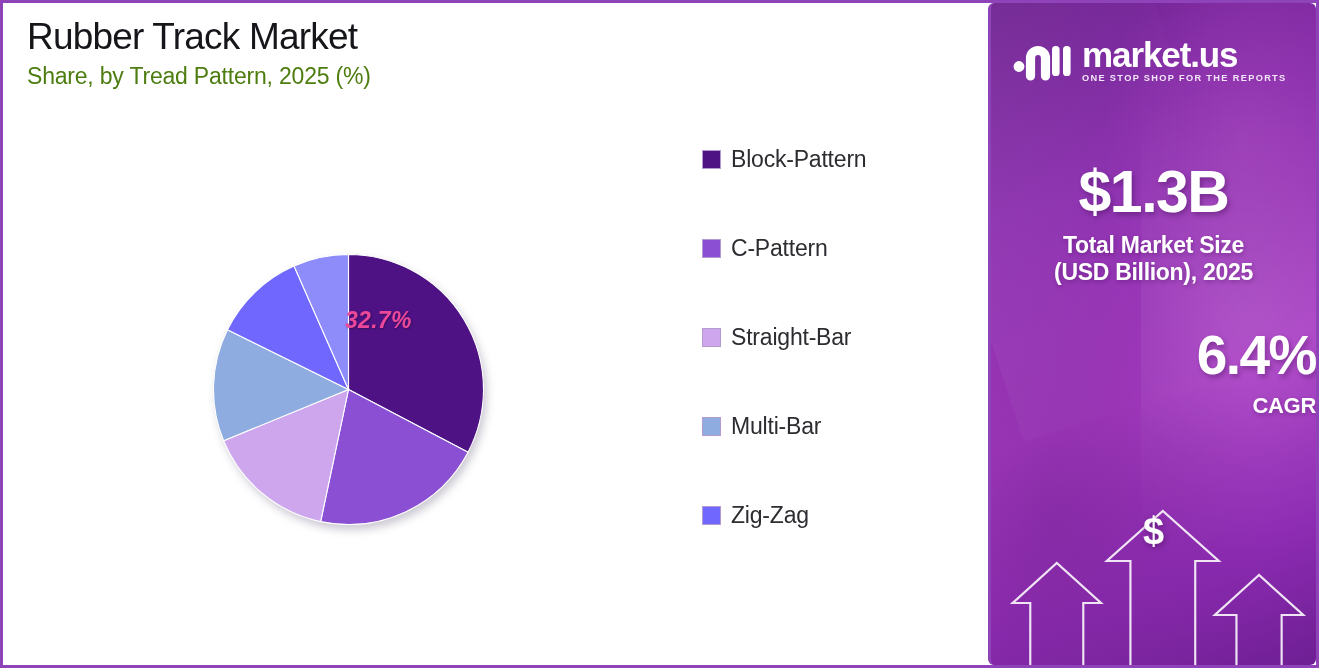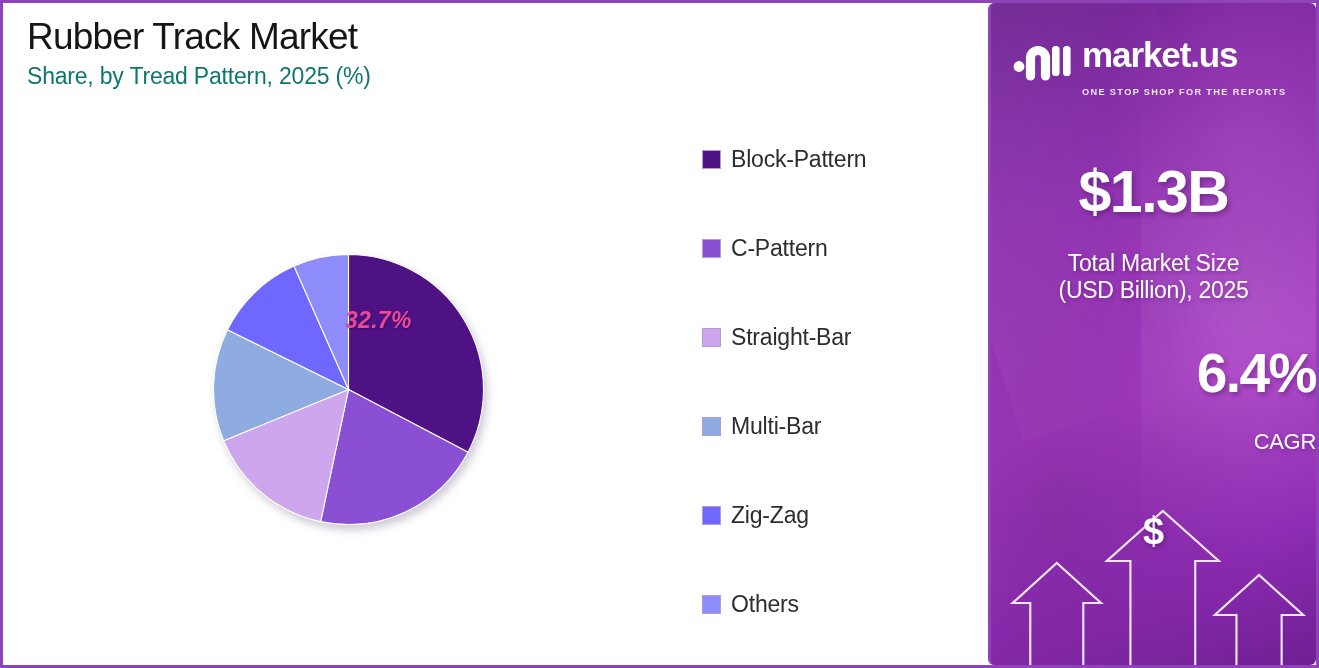--- a/index.html
+++ b/index.html
@@ -34,21 +34,21 @@
     font-weight: 400;
     color: #16161a;
     letter-spacing: -0.8px;
     line-height: 1.08;
     white-space: nowrap;
   }
   .chart-subtitle {
     margin-top: 6px;
     font-size: 23px;
     font-weight: 400;
-    color: #0f766e;
+    color: #4d7c0f;
     letter-spacing: -0.2px;
     white-space: nowrap;
   }
 
   
   .pie-wrap {
     position: absolute;
     left: 210px; top: 251px;
     width: 271px; height: 271px;
   }
@@ -149,41 +149,41 @@
   .logo-text-block { padding-top: 1px; }
   .logo-wordmark {
     font-size: 35px;
     font-weight: 700;
     color: #ffffff;
     letter-spacing: -1.1px;
     line-height: 1;
     white-space: nowrap;
   }
   .logo-tagline {
-    margin-top: 15px;
+    margin-top: 1px;
     font-size: 9.2px;
     font-weight: 700;
     color: #f3e6fa;
     letter-spacing: 1.35px;
     white-space: nowrap;
   }
 
   .stats { position: absolute; left: 0; top: 160px; width: 100%; text-align: center; z-index: 4; }
   .stat-value {
     font-size: 59px;
     font-weight: 700;
     color: #ffffff;
     letter-spacing: -1.5px;
     line-height: 1;
     text-shadow: 2px 3px 5px rgba(60,10,80,0.38);
   }
   .stat-caption {
-    margin-top: 28px;
+    margin-top: 10px;
     font-size: 23px;
-    font-weight: 400;
+    font-weight: 700;
     color: #ffffff;
     line-height: 1.18;
     letter-spacing: -0.3px;
     text-shadow: 1px 2px 4px rgba(60,10,80,0.34);
   }
   .stat-block-2 { margin-top: 42px; text-align: right; }
   .stat-value-2 { font-size: 55px; }
   .stat-caption-2 { font-size: 22px; }
 
   .arrows {
@@ -247,24 +247,20 @@
           <span class="legend-label">Straight-Bar</span>
         </div>
         <div class="legend-item">
           <span class="legend-swatch" style="background: rgb(142, 172, 224);"></span>
           <span class="legend-label">Multi-Bar</span>
         </div>
         <div class="legend-item">
           <span class="legend-swatch" style="background: rgb(112, 104, 254);"></span>
           <span class="legend-label">Zig-Zag</span>
         </div>
-        <div class="legend-item">
-          <span class="legend-swatch" style="background: rgb(142, 140, 250);"></span>
-          <span class="legend-label">Others</span>
-        </div>
       </div>
 
   </div>
 
   <div class="brand-panel">
 
     <div class="logo-row">
       <svg class="logo-mark" viewBox="0 0 58 46">
         <circle cx="6" cy="30.5" r="5.4" fill="#ffffff"></circle>
         <path d="M17.5 40 L17.5 22 A7.5 7.5 0 0 1 32.5 22 L32.5 40" fill="none" stroke="#ffffff" stroke-width="9.2" stroke-linecap="round"></path>

